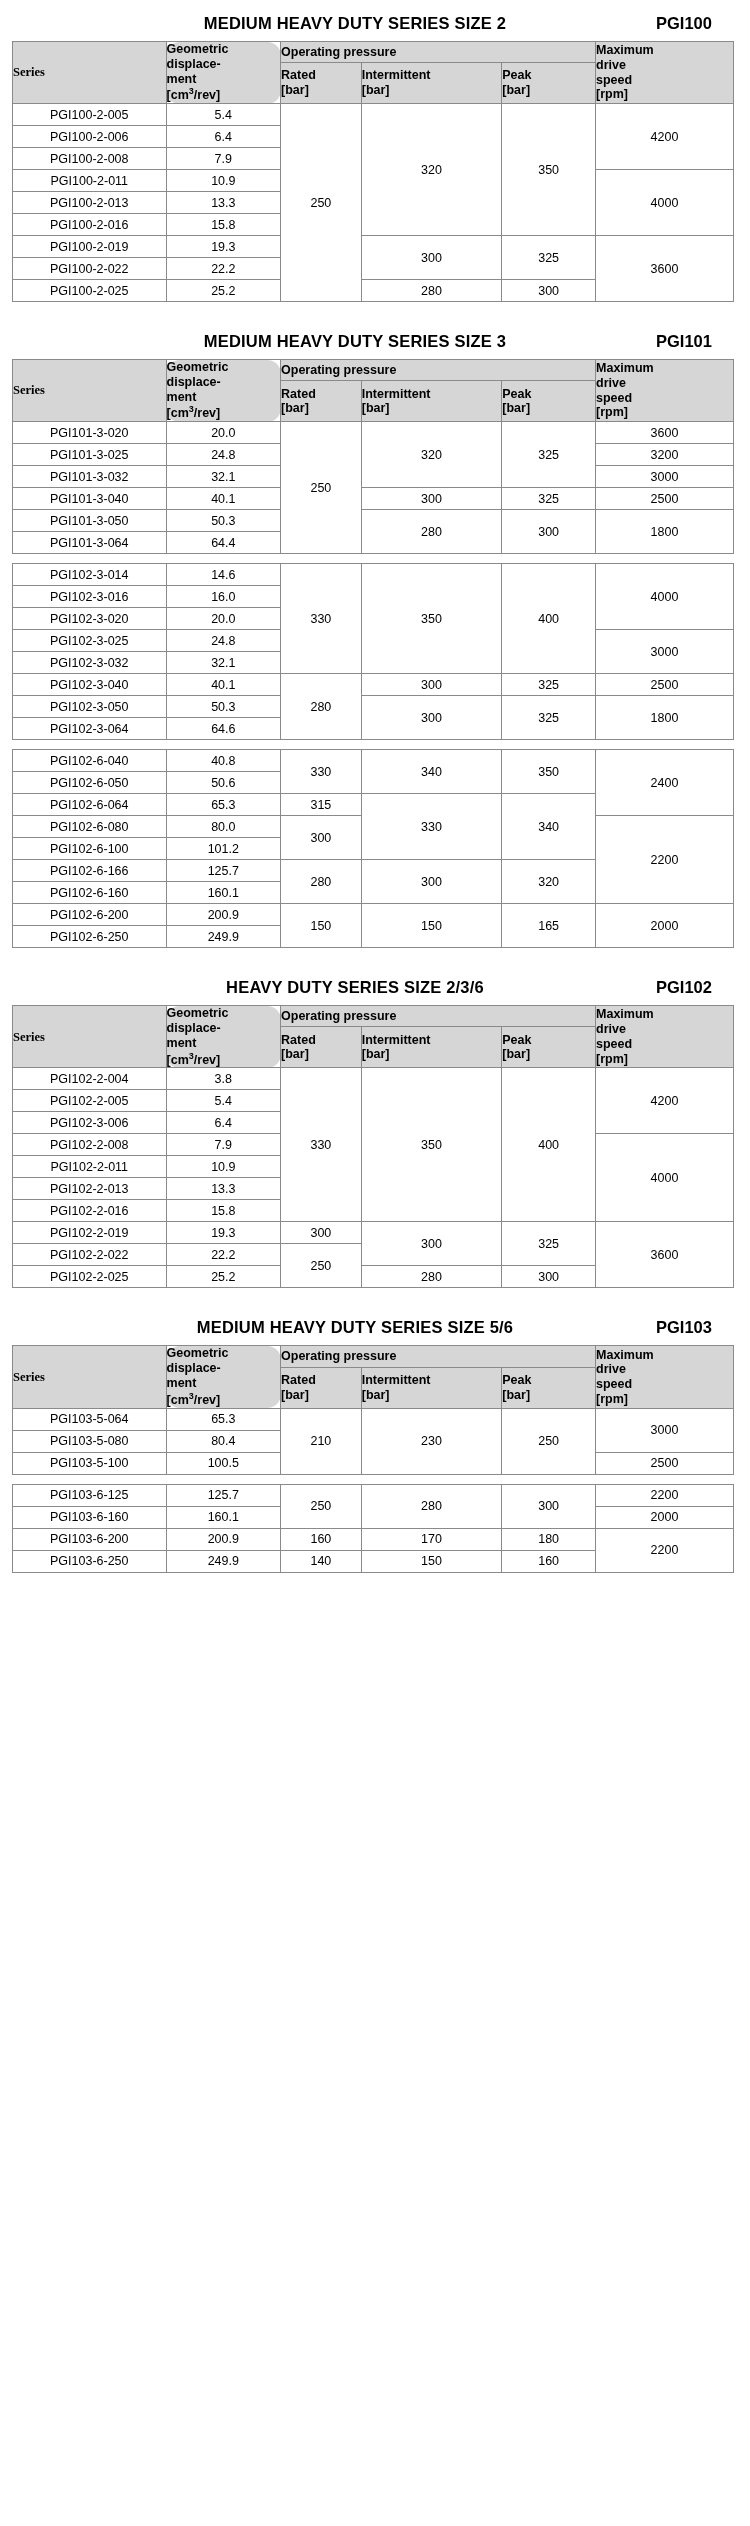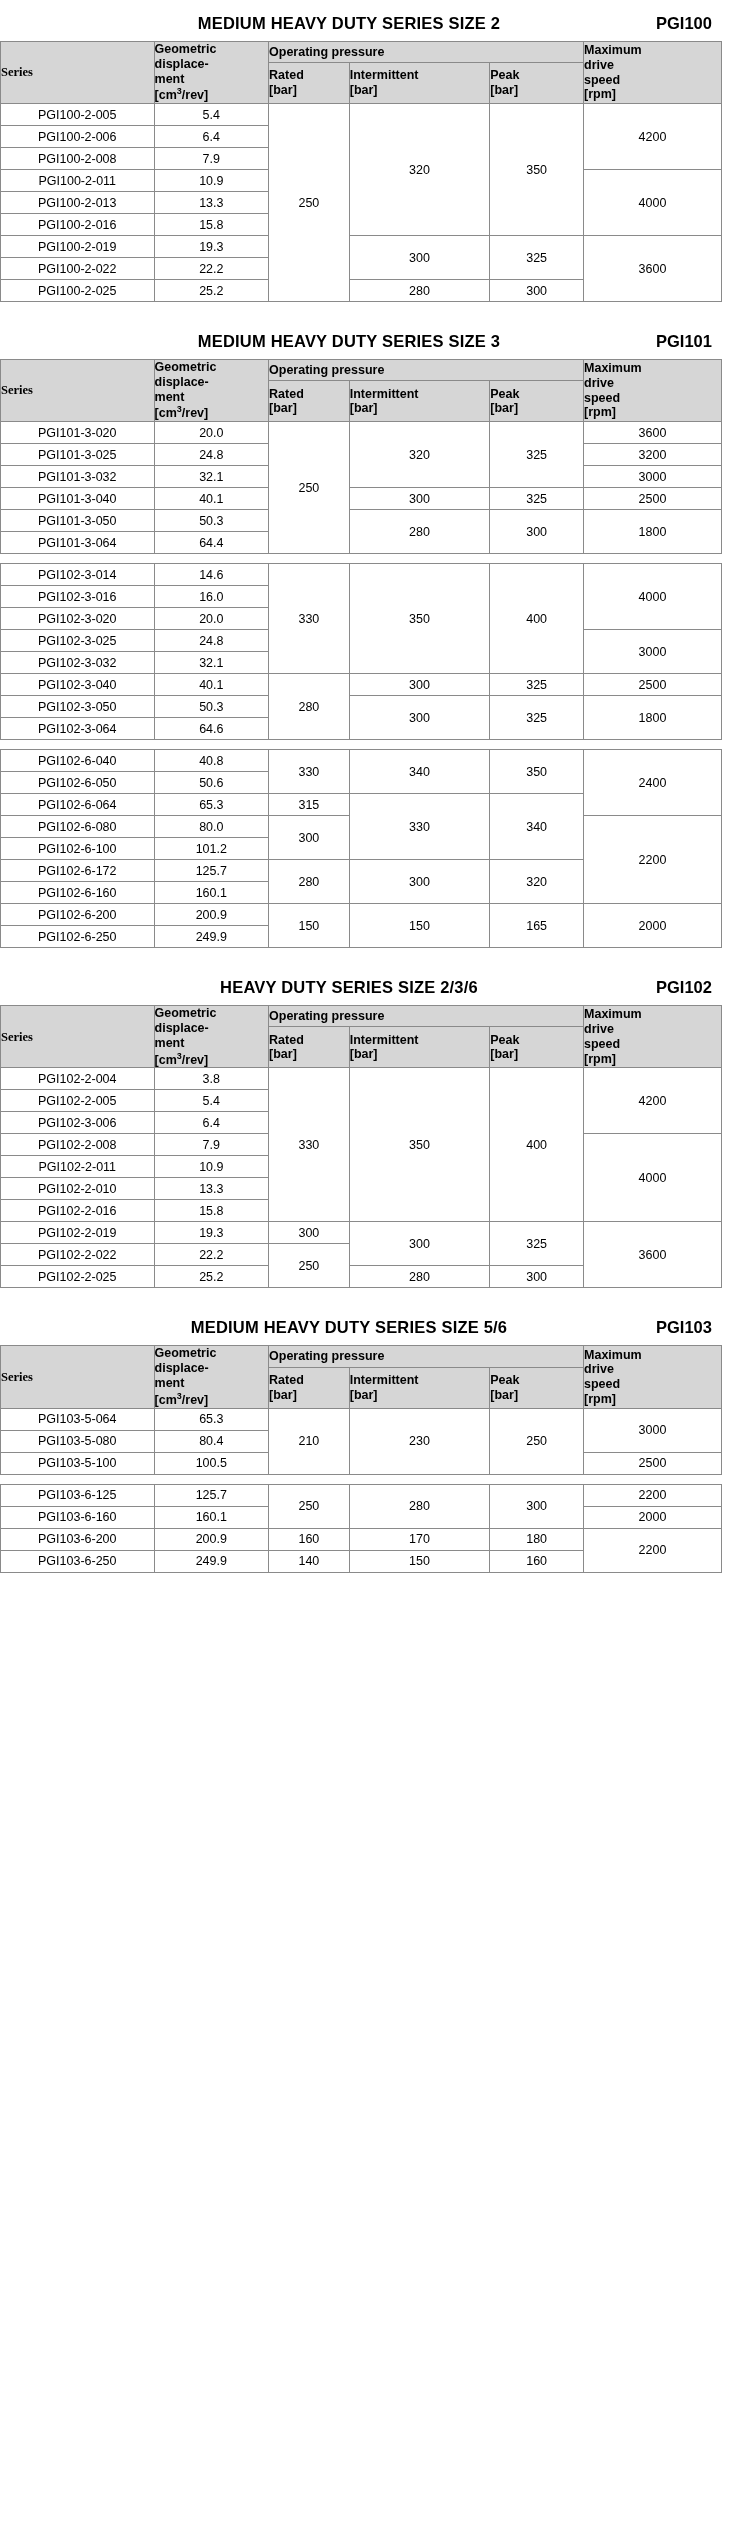--- a/index.html
+++ b/index.html
@@ -9,21 +9,21 @@
   }
   body {
     width: 750px;
     font-family: "Liberation Sans", sans-serif;
     color: #000000;
     -webkit-font-smoothing: antialiased;
   }
   .page {
     width: 750px;
     box-sizing: border-box;
-    padding: 10px 14px 20px 0;
+    padding: 10px 14px 20px 12px;
   }
   .block {
     margin-bottom: 26px;
   }
   .block:last-child { margin-bottom: 16px; }
 
   .block-head {
     display: flex;
     align-items: baseline;
     justify-content: space-between;
@@ -67,20 +67,21 @@
   th.series-head {
     text-align: left;
     vertical-align: bottom;
     padding: 3px 6px 4px 6px;
     font-family: Liberation Serif, serif;
   }
   th.geo-head {
     text-align: left;
     vertical-align: top;
     padding: 5px 6px 4px 6px;
+    border-radius: 14px;
   }
   th.sub-head {
     vertical-align: bottom;
     padding-bottom: 4px;
   }
   th.maxdrive-head {
     vertical-align: top;
     padding-top: 5px;
   }
 
@@ -365,21 +366,21 @@
               <td class="series-cell">PGI102-6-080</td>
               <td>80.0</td>
               <td rowspan="2">300</td>
               <td rowspan="4">2200</td>
             </tr>
             <tr>
               <td class="series-cell">PGI102-6-100</td>
               <td>101.2</td>
             </tr>
             <tr>
-              <td class="series-cell">PGI102-6-172</td>
+              <td class="series-cell">PGI102-6-166</td>
               <td>125.7</td>
               <td rowspan="2">280</td>
               <td rowspan="2">300</td>
               <td rowspan="2">320</td>
             </tr>
             <tr>
               <td class="series-cell">PGI102-6-160</td>
               <td>160.1</td>
             </tr>
             <tr>
@@ -465,21 +466,21 @@
             <tr>
               <td class="series-cell">PGI102-2-008</td>
               <td>7.9</td>
               <td rowspan="4">4000</td>
             </tr>
             <tr>
               <td class="series-cell">PGI102-2-011</td>
               <td>10.9</td>
             </tr>
             <tr>
-              <td class="series-cell">PGI102-2-010</td>
+              <td class="series-cell">PGI102-2-013</td>
               <td>13.3</td>
             </tr>
             <tr>
               <td class="series-cell">PGI102-2-016</td>
               <td>15.8</td>
             </tr>
             <tr>
               <td class="series-cell">PGI102-2-019</td>
               <td>19.3</td>
               <td rowspan="1">300</td>

